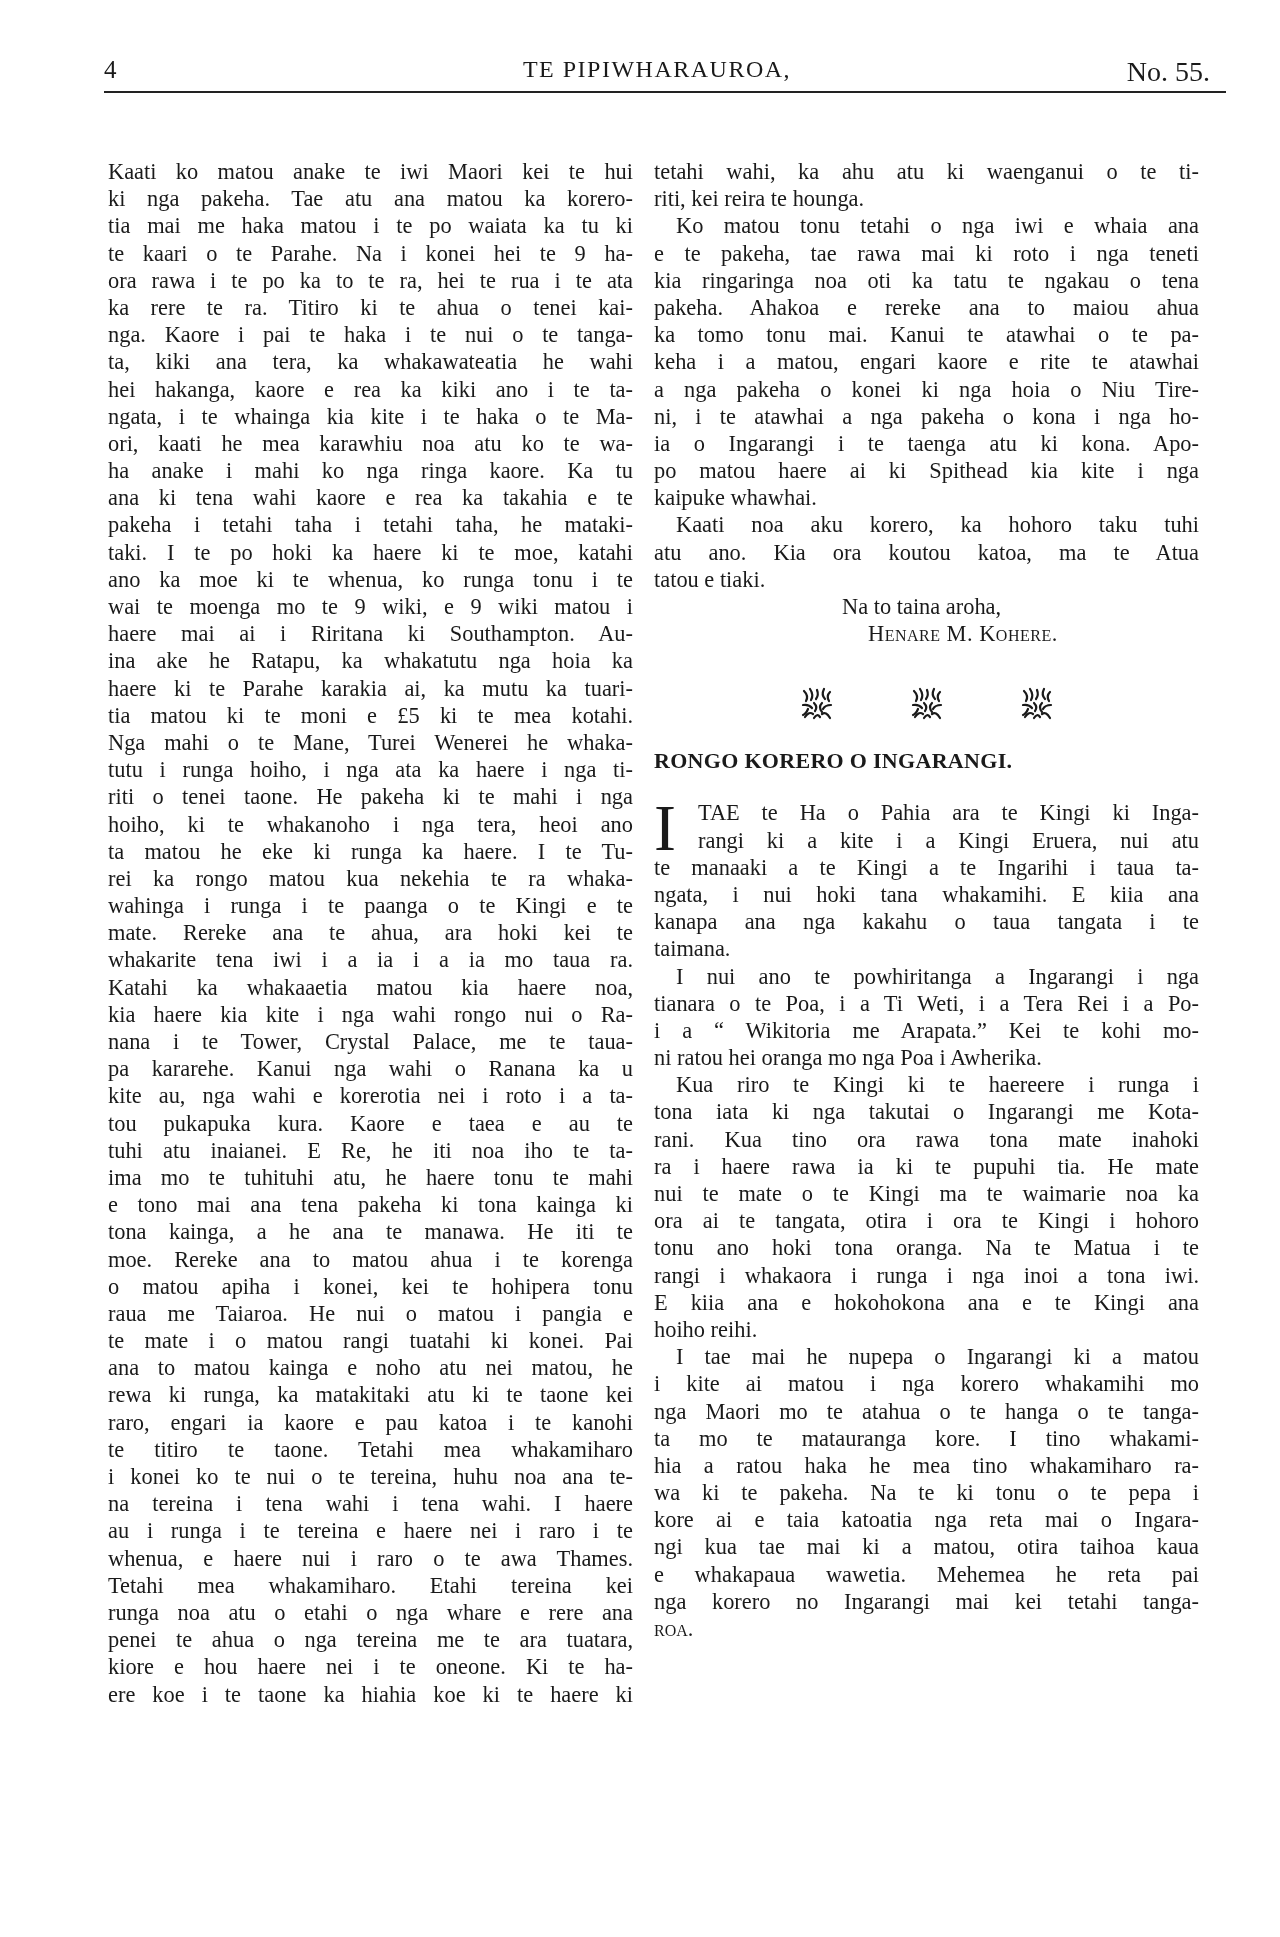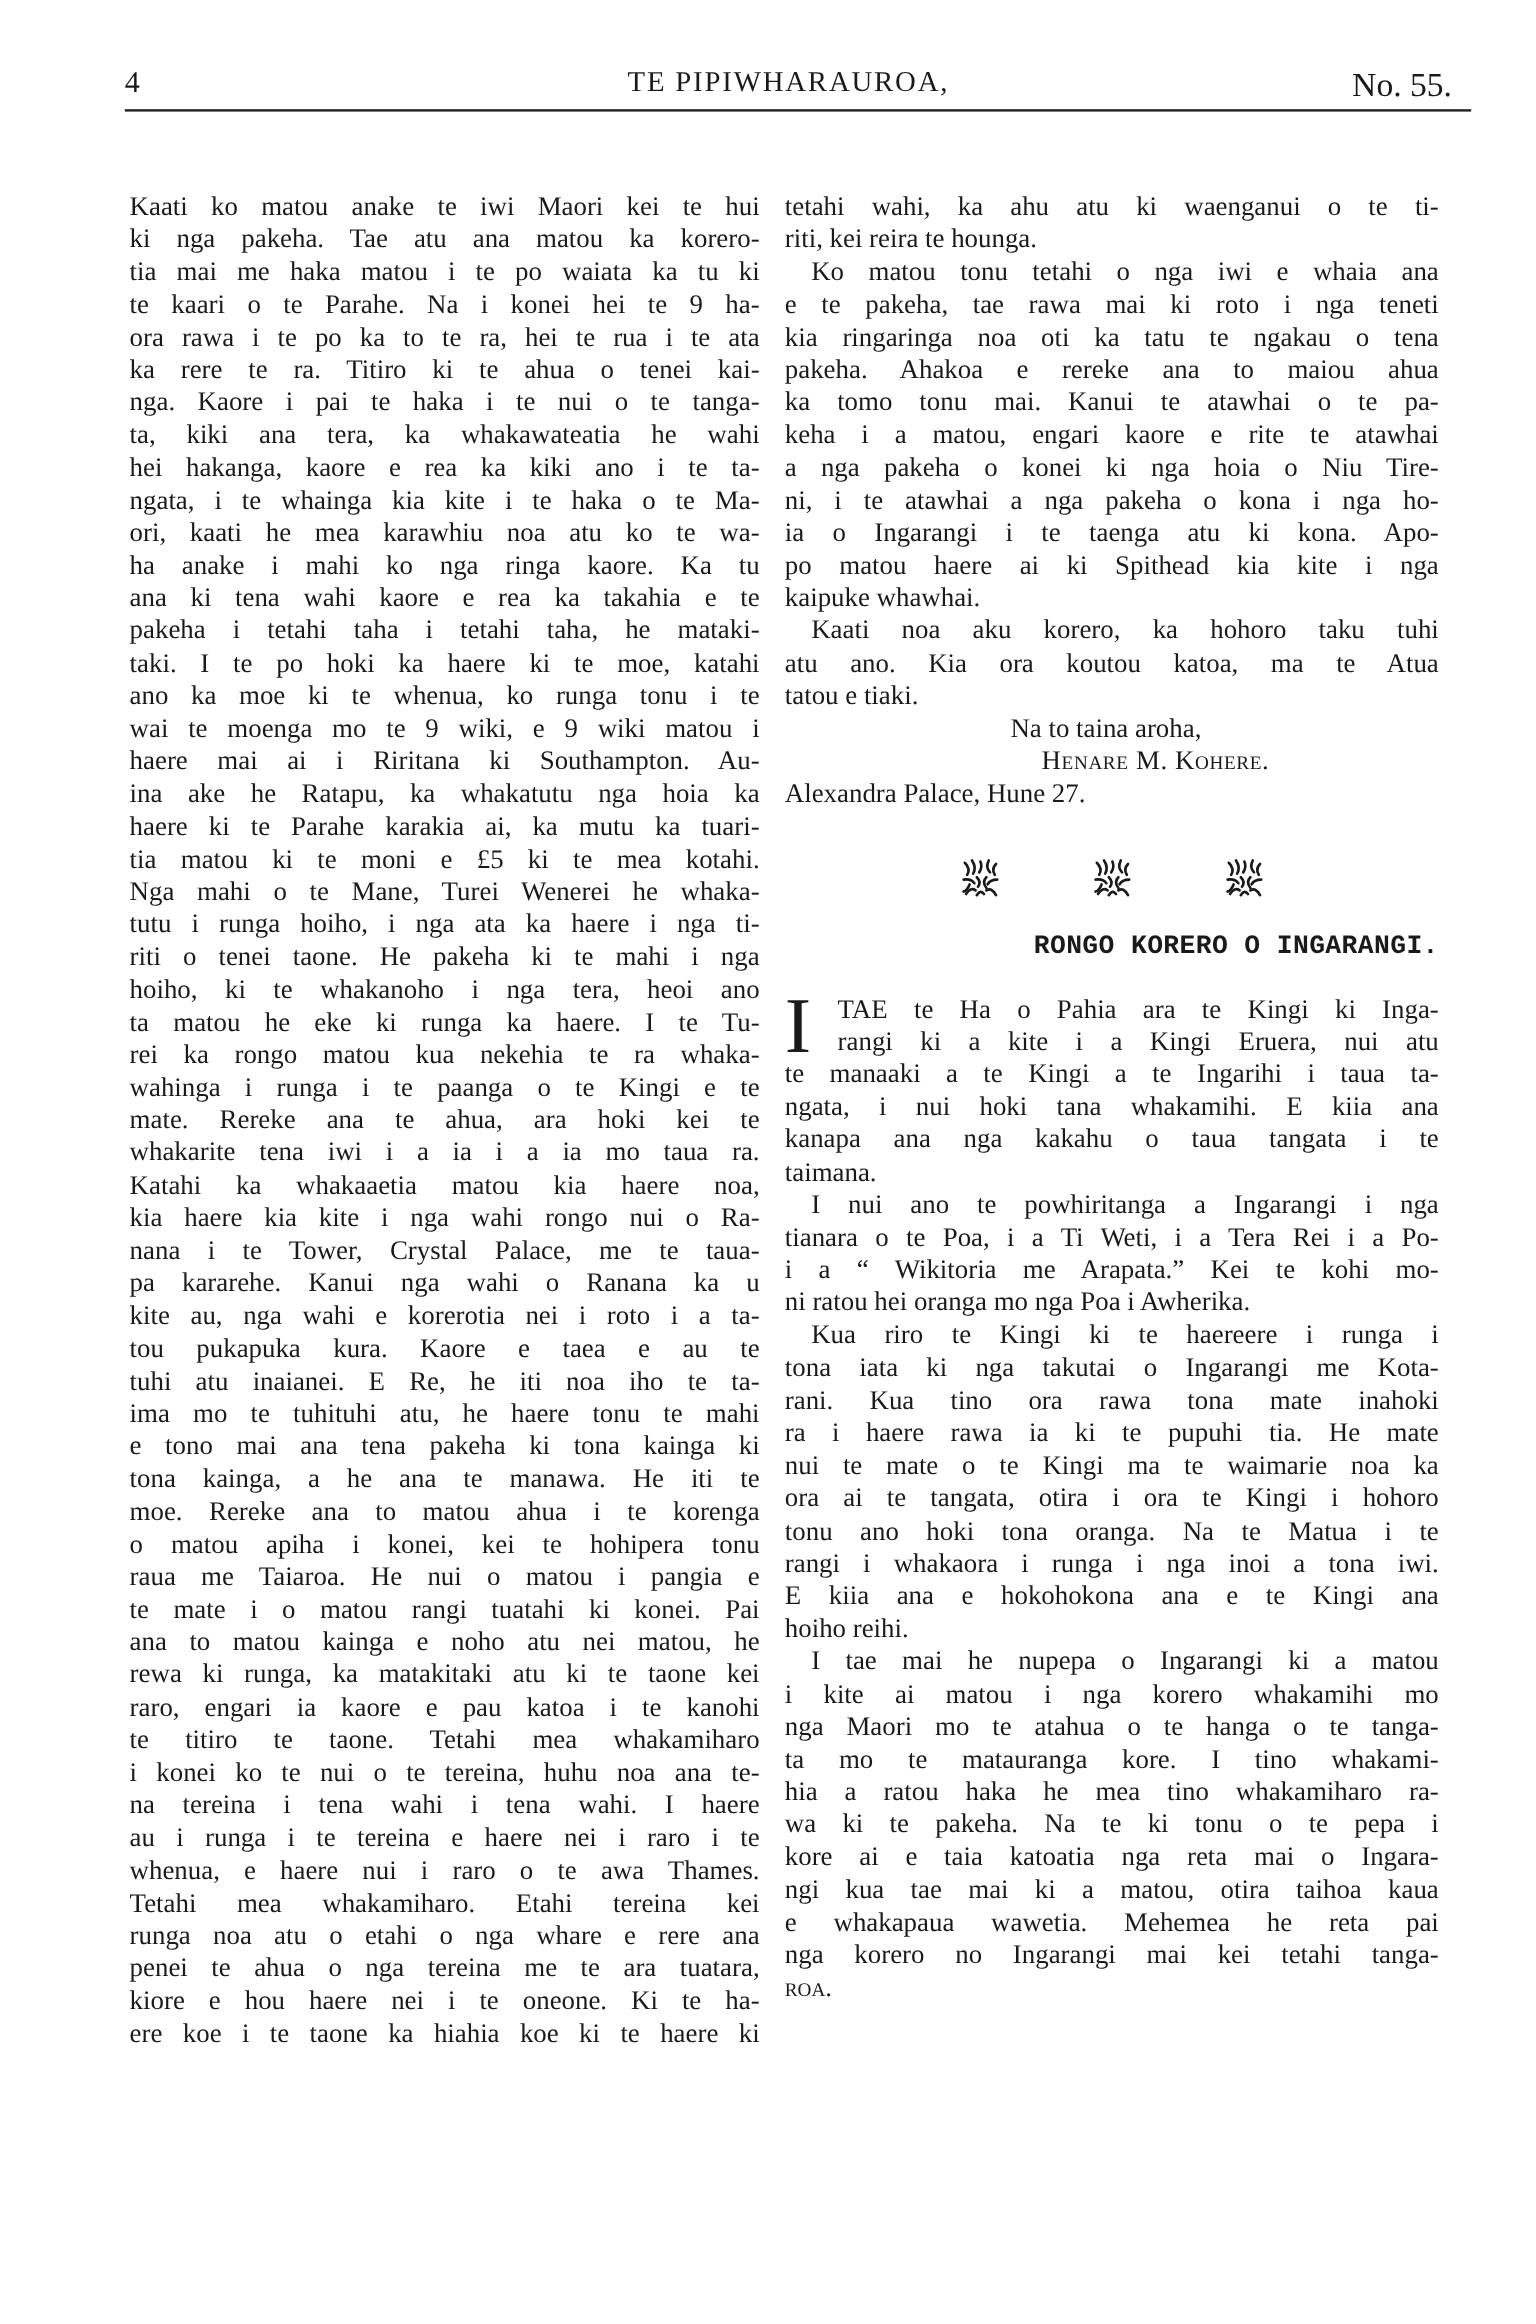--- a/index.html
+++ b/index.html
@@ -16,21 +16,21 @@
   .col-left { left: 108px; width: 525px; }
   .col-right { left: 654px; width: 545px; }
   .line { display: block; text-align: justify; text-align-last: justify; white-space: nowrap; height: 27.2px; }
   .line.last { text-align-last: left; }
   .line.indent { padding-left: 22px; }
   .sig-line { display: block; height: 27.2px; white-space: nowrap; }
   .sig-salutation { padding-left: 188px; }
   .sig-name { padding-left: 214px; font-variant: small-caps; letter-spacing: 0.5px; }
   .ornaments { display: flex; justify-content: center; gap: 76px; margin: 40px 0 24px 0; height: 36px; }
   .ornament { width: 34px; height: 34px; }
-  .section-title { text-align: right; font-family: Liberation Mono, monospace; font-weight: bold;
+  .section-title { text-align: left; font-family: Liberation Serif, serif; font-weight: bold;
                    font-size: 22px; letter-spacing: 0.3px; margin: 18px 0 22px 0; height: 30px; }
   .dropcap-block { position: relative; }
   .dropcap { position: absolute; left: 0; top: 2px; font-size: 66px; line-height: 54px; font-weight: normal; }
   .line.dc { padding-left: 44px; }
   .smallcaps { font-variant: small-caps; }
 </style>
 </head>
 <body>
 
 <div class="page">
@@ -122,21 +122,20 @@
       </div>
     <div id="rp3">
         <span class="line indent">Kaati noa aku korero, ka hohoro taku tuhi</span>
         <span class="line">atu ano.  Kia ora koutou katoa, ma te Atua</span>
         <span class="line last">tatou e tiaki.</span>
       </div>
 
     <div>
       <span class="sig-line sig-salutation">Na to taina aroha,</span>
       <span class="sig-line sig-name">Henare M. Kohere.</span>
-      <span class="sig-line">Alexandra Palace, Hune 27.</span>
     </div>
 
     <div class="ornaments" id="ornaments">
         <svg viewBox="0 0 34 34" class="ornament">
           <path d="M4 4 Q9 9 6 14" fill="none" stroke="#1a1a1a" stroke-width="2.2" stroke-linecap="round"></path>
           <path d="M10 2 Q14 8 11 13" fill="none" stroke="#1a1a1a" stroke-width="2.2" stroke-linecap="round"></path>
           <path d="M17 3 Q19 8 16 12" fill="none" stroke="#1a1a1a" stroke-width="2.2" stroke-linecap="round"></path>
           <path d="M24 2 Q21 8 25 12" fill="none" stroke="#1a1a1a" stroke-width="2.2" stroke-linecap="round"></path>
           <path d="M30 5 Q26 9 29 14" fill="none" stroke="#1a1a1a" stroke-width="2.2" stroke-linecap="round"></path>
           <path d="M3 18 Q9 17 12 21" fill="none" stroke="#1a1a1a" stroke-width="2.2" stroke-linecap="round"></path>

